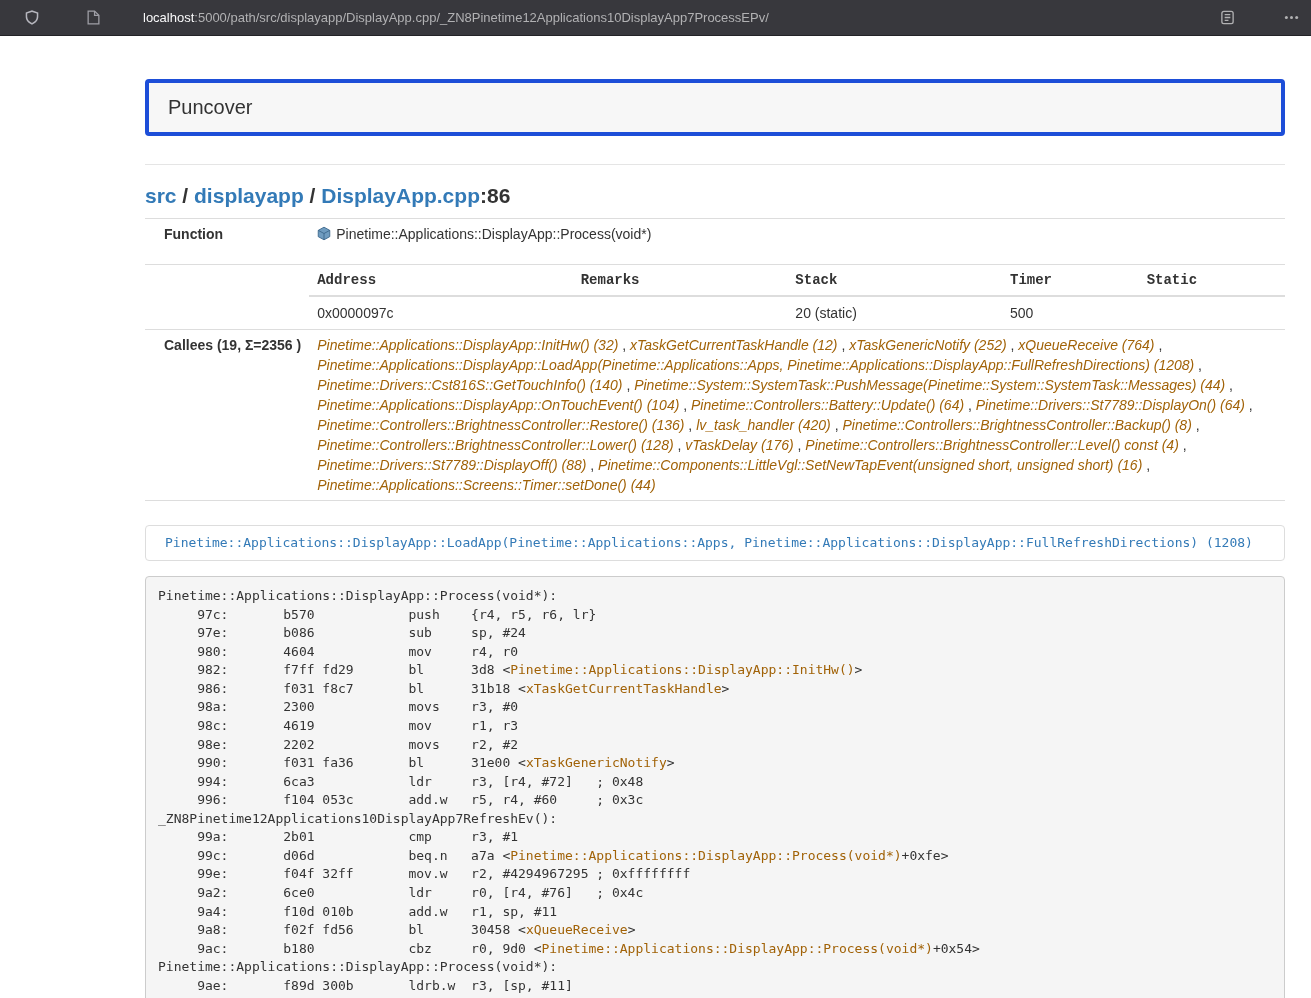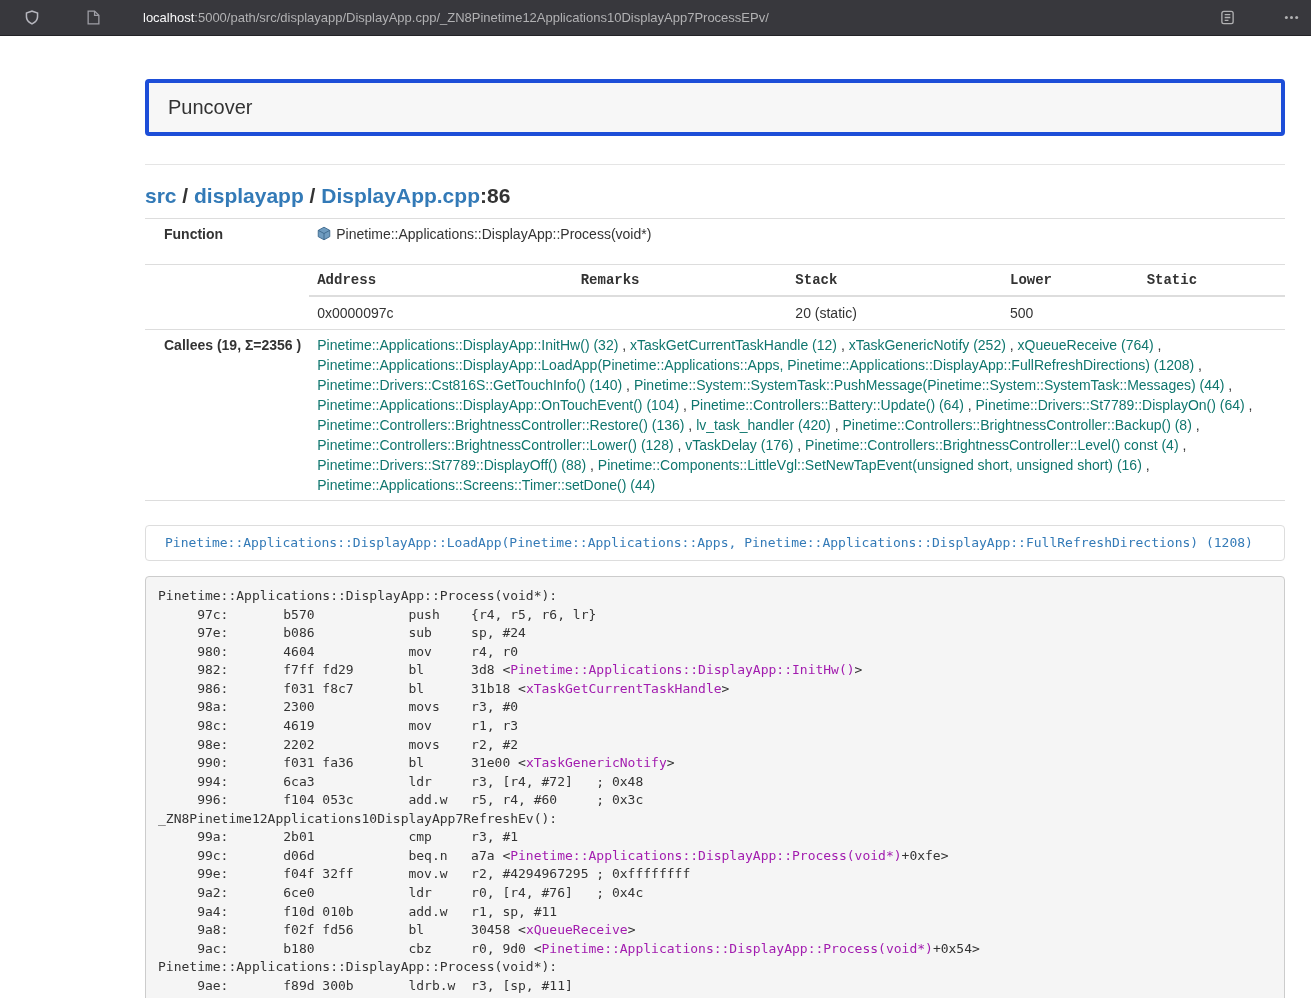--- a/index.html
+++ b/index.html
@@ -41,30 +41,30 @@
   table.inner-table { width:100%; border-collapse:collapse; }
   .inner-table th { font-weight:bold; border-bottom:2px solid #ddd; padding:5px 8px;
         text-align:left; font-size:14px;font-family:Liberation Mono, monospace; }
   .inner-table td { padding:6px 8px; font-size:14px;margin-left:12px; }
   .inner-table th:nth-child(1){width:27%} .inner-table th:nth-child(2){width:22%}
   .inner-table th:nth-child(3){width:22%} .inner-table th:nth-child(4){width:14%}
   .inner-table th:nth-child(5){width:15%}
 
   .fn-icon { display:inline-block; vertical-align:-2px; margin-right:5px; }
 
-  .callees-cell a { color:#0f766e; text-decoration:none; }
+  .callees-cell a { color:#a16207; text-decoration:none;font-style:italic; }
 
   .highlight-box { display:block; margin-top:24px; background:#fff; border:1px solid #ddd;
         border-radius:4px; padding:8px 19px; font-family:"DejaVu Sans Mono", monospace;
         font-size:13px; line-height:18px; color:#337ab7; text-decoration:none; }
 
   pre.code { margin-top:15px; background:#f5f5f5; border:1px solid #ccc; border-radius:4px;
         padding:10px 12px; font-family:"DejaVu Sans Mono", monospace; font-size:13px;
         line-height:1.42857; color:#333; white-space:pre; tab-size:8; overflow:hidden; }
-  pre.code a { color:#a21caf; text-decoration:none; }
+  pre.code a { color:#a16207; text-decoration:none; }
 </style>
 </head>
 <body>
 
 <header class="chrome">
   <span class="cicon shield">
     <svg width="16" height="17" viewBox="0 0 16 16">
         <path fill="#b6b6be" d="M8 0.8l6.3 2.1v4.2c0 3.9-2.6 6.6-6.3 8.1C4.3 13.7 1.7 11 1.7 7.1V2.9L8 0.8zm0 1.6L3.2 4v3.1c0 3 1.9 5.2 4.8 6.5 2.9-1.3 4.8-3.5 4.8-6.5V4L8 2.4z"></path>
       </svg>
   </span>
@@ -116,21 +116,21 @@
       </tr>
       <tr>
         <th></th>
         <td class="nopad">
           <table class="inner-table">
             <thead>
                 <tr id="details-headers">
                   <th>Address</th>
                   <th>Remarks</th>
                   <th>Stack</th>
-                  <th>Lower</th>
+                  <th>Timer</th>
                   <th>Static</th>
                 </tr>
               </thead>
             <tbody>
                 <tr id="details-values">
                   <td>0x0000097c</td>
                   <td></td>
                   <td>20 (static)</td>
                   <td>500</td>
                   <td></td>

